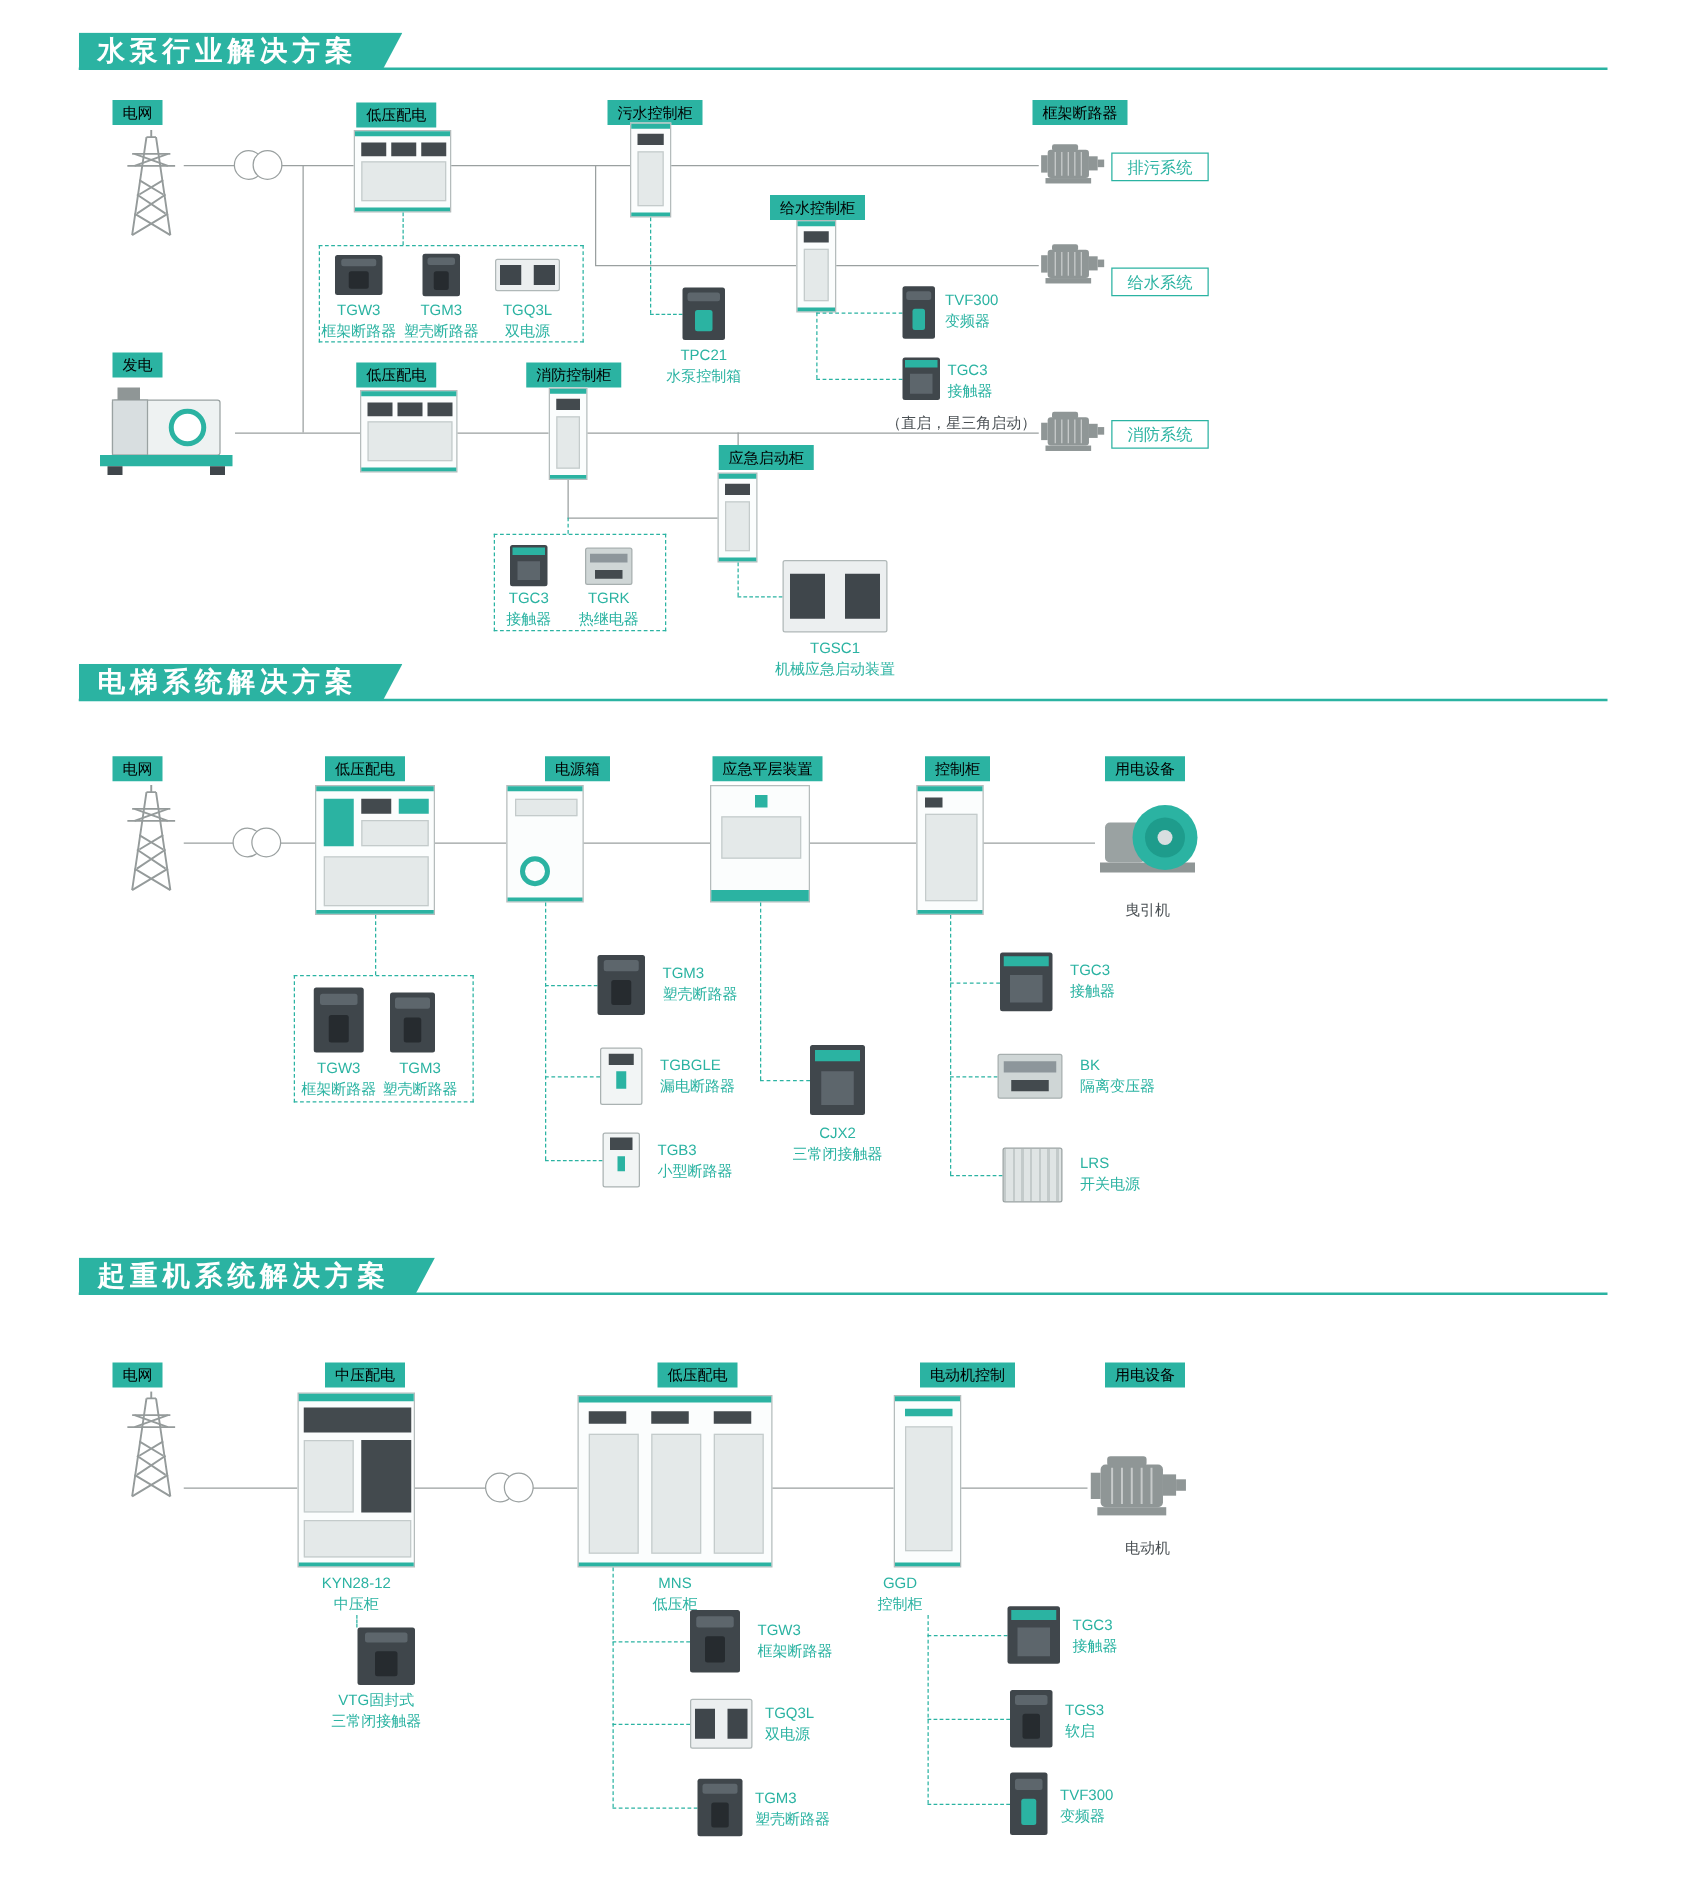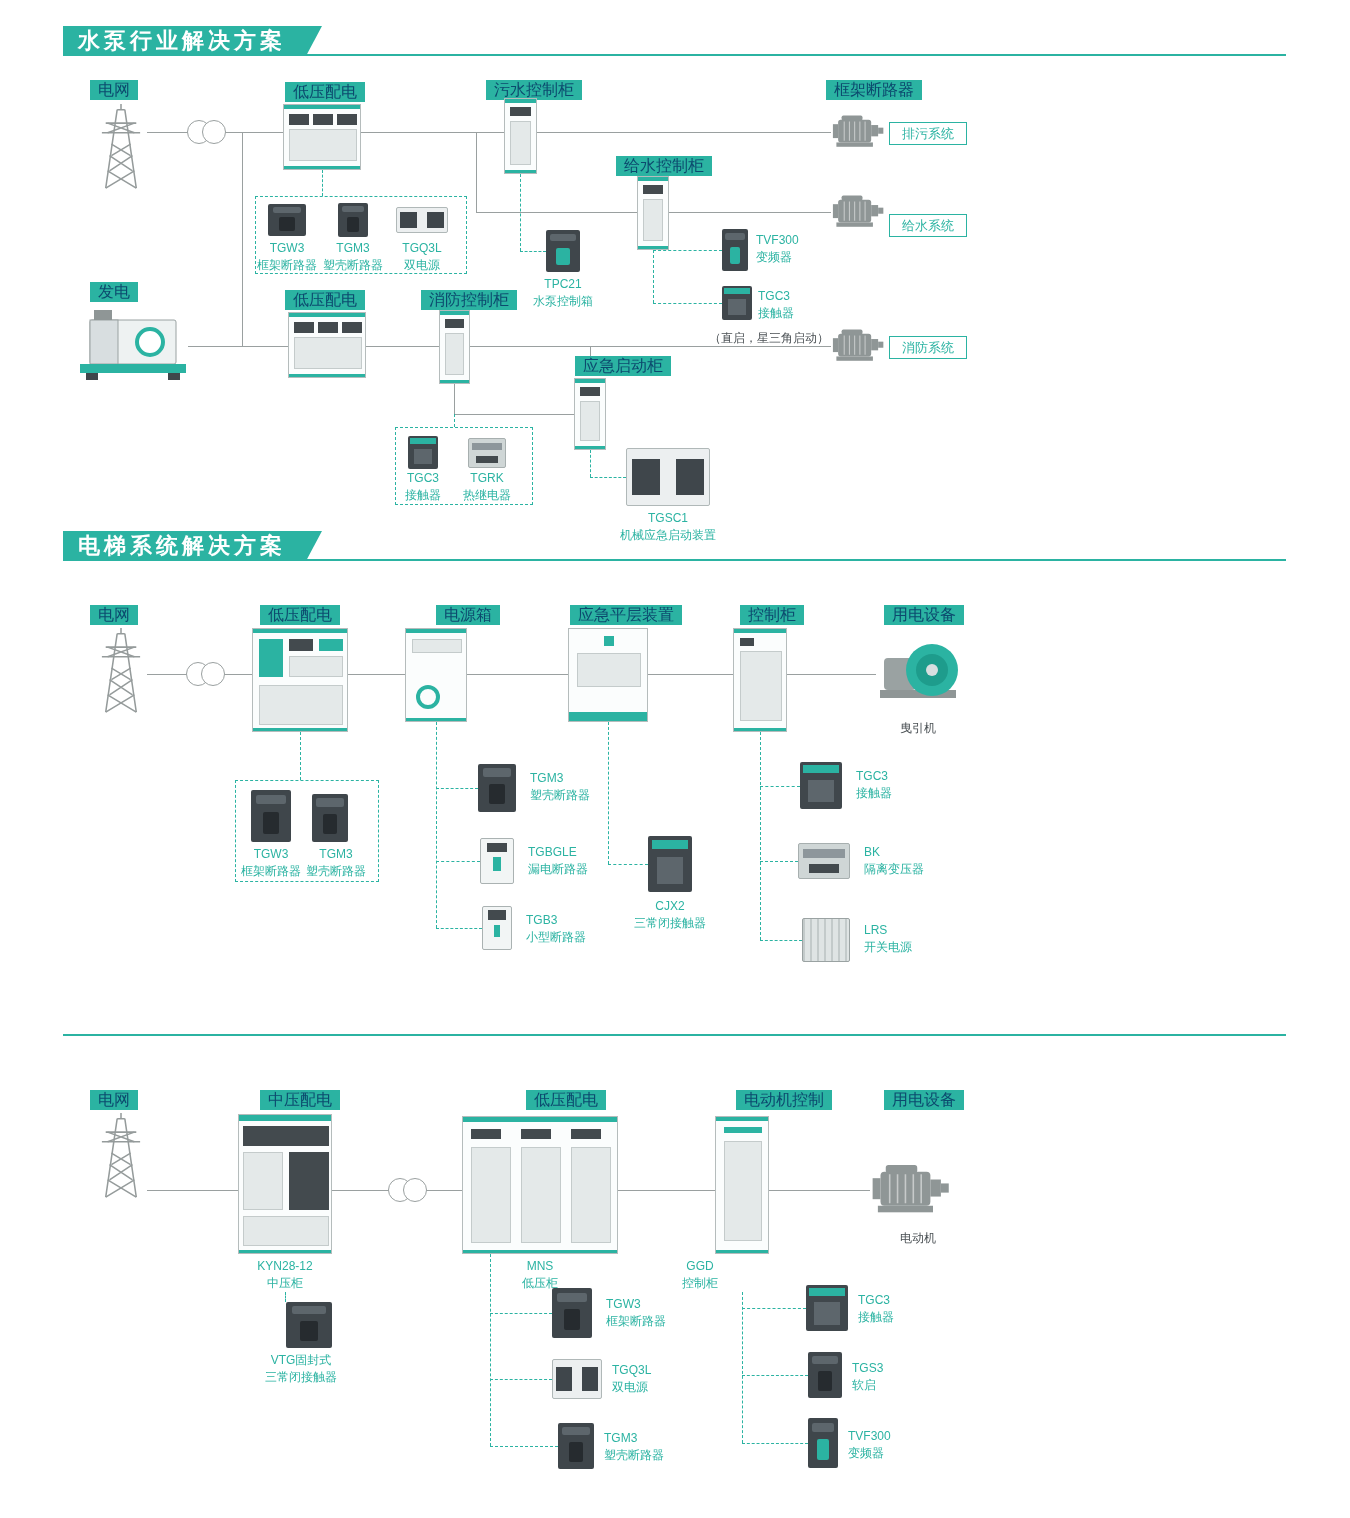--- a/index.html
+++ b/index.html
@@ -5,21 +5,21 @@
   :root { --accent:#2bb3a2; --line:#9aa0a0; --ink:#4a5054; }
   * { margin:0; padding:0; box-sizing:border-box; }
   body { font-family:"Liberation Sans","DejaVu Sans",sans-serif; background:#fff; }
   .canvas { position:relative; width:1350px; height:1518px; background:#fff; overflow:hidden; }
 
   .sec-line { position:absolute; height:2px; background:var(--accent); }
   .sec-header { position:absolute; height:30px; background:var(--accent); color:#fff; font-size:22px;
     font-weight:bold; line-height:30px; letter-spacing:4px; padding:0 36px 0 15px; white-space:nowrap;
     clip-path:polygon(0 0,100% 0,calc(100% - 16px) 100%,0 100%); }
 
-  .tag { position:absolute; background:var(--accent); color:#0c4a6e; font-size:16px; line-height:20px;
+  .tag { position:absolute; background:var(--accent); color:#000000; font-size:12px; line-height:20px;
     padding:0 8px; white-space:nowrap; }
   .badge { position:absolute; border:1px solid var(--accent); color:var(--accent); background:#fff;
     font-size:13px; line-height:21px; padding:0 12px; white-space:nowrap; }
   .plabel { position:absolute; color:var(--accent); font-size:12px; line-height:17px; text-align:center; }
   .plabel.left { text-align:left; }
   .plabel span { display:block; white-space:nowrap; }
   .note { position:absolute; color:var(--ink); font-size:12px; line-height:16px; text-align:center; white-space:nowrap; }
 
   .hline { position:absolute; height:1px; background:var(--line); }
   .vline { position:absolute; width:1px; background:var(--line); }
@@ -378,20 +378,21 @@
     <span>隔离变压器</span>
   </div>
   <div class="dh" style="left:760px;top:940px;width:42px"></div>
   <div class="pv psu" style="left:802px;top:918px;width:48px;height:44px"></div>
   <div class="plabel left" style="left:864px;top:922px;width:80px">
     <span>LRS</span>
     <span>开关电源</span>
   </div>
 
   <div class="sec-line" style="left:63px;top:1034px;width:1223px"></div>
+  <div class="sec-header" style="left:63px;top:1006px">起重机系统解决方案</div>
 
   <div class="tag" style="left:90px;top:1090px">电网</div>
   <svg class="icon" style="left:95px;top:1113px;width:52px;height:86px">
       <use href="#sym-tower"></use>
     </svg>
   <div class="hline" style="left:147px;top:1190px;width:91px"></div>
 
   <div class="tag" style="left:260px;top:1090px">中压配电</div>
   <div class="cab" style="left:238px;top:1114px;width:94px;height:140px">
     <div class="top" style="height:6px"></div>
@@ -428,21 +429,21 @@
 
   <div class="hline" style="left:618px;top:1190px;width:97px"></div>
 
   <div class="tag" style="left:736px;top:1090px">电动机控制</div>
   <div class="cab" style="left:715px;top:1116px;width:54px;height:138px">
     <div class="top"></div>
     <div class="tealsq" style="left:8px;top:10px;width:38px;height:6px"></div>
     <div class="panel" style="left:8px;top:24px;width:38px;height:100px"></div>
     <div class="base"></div>
   </div>
-  <div class="plabel" style="left:672px;top:1258px;width:56px">
+  <div class="plabel" style="left:692px;top:1258px;width:56px">
     <span>GGD</span>
     <span>控制柜</span>
   </div>
 
   <div class="hline" style="left:769px;top:1190px;width:101px"></div>
   <div class="tag" style="left:884px;top:1090px">用电设备</div>
   <svg class="icon" style="left:870px;top:1159px;width:84px;height:62px">
       <use href="#sym-motor"></use>
     </svg>
   <div class="plabel" style="left:894px;top:1230px;width:48px;color:#4a5054">

